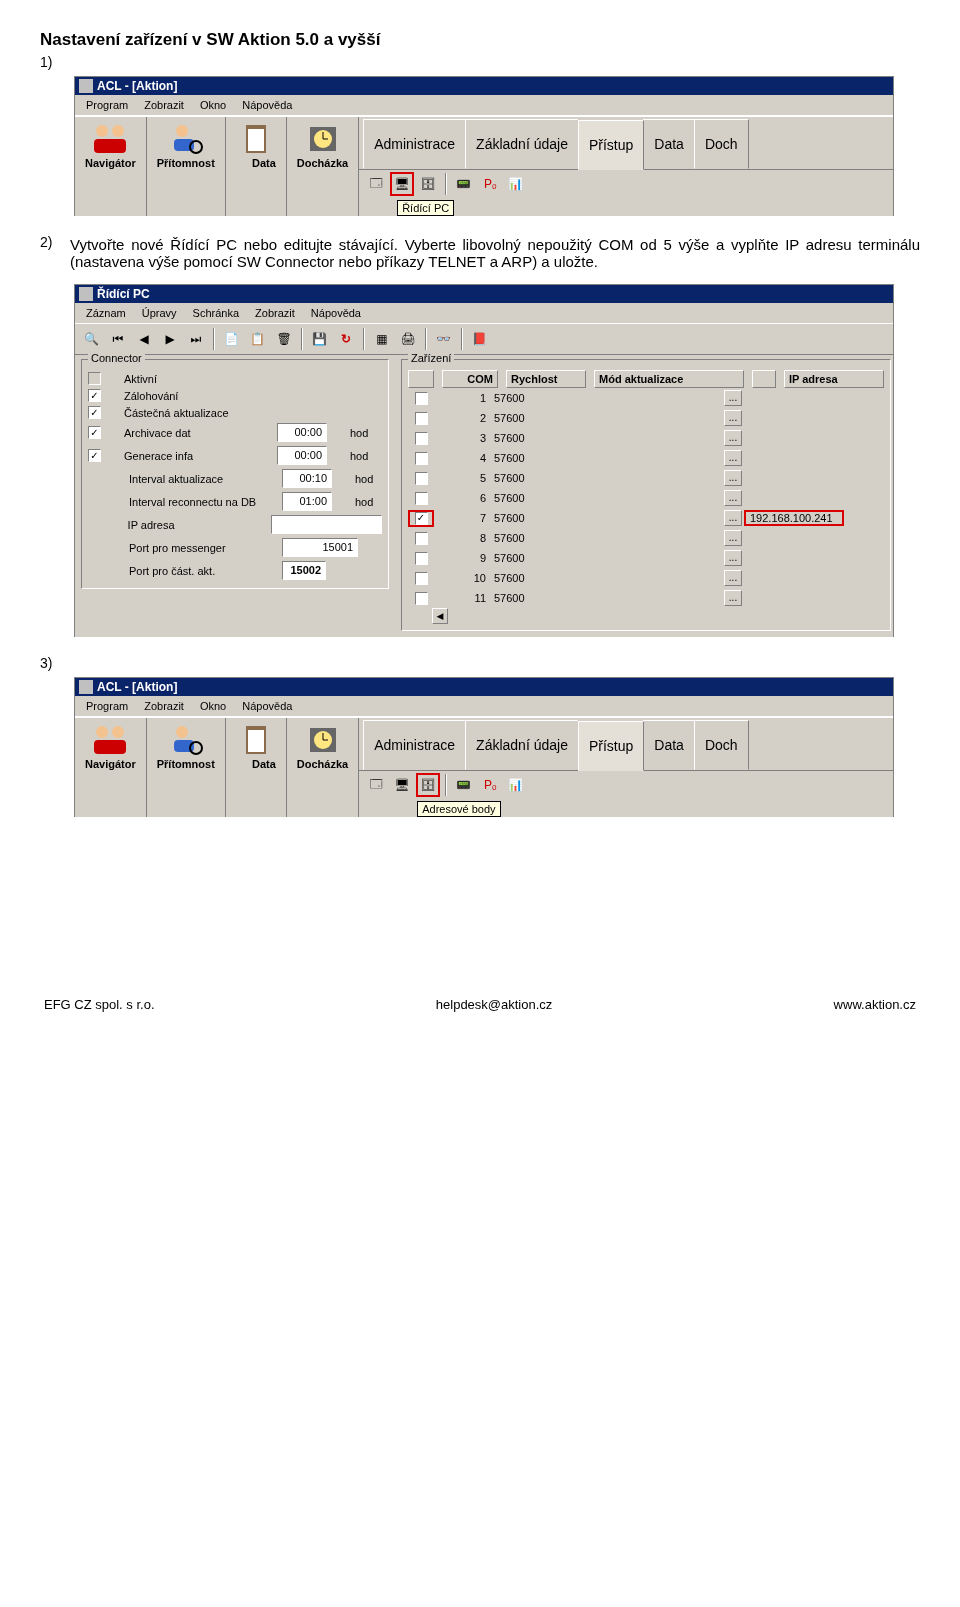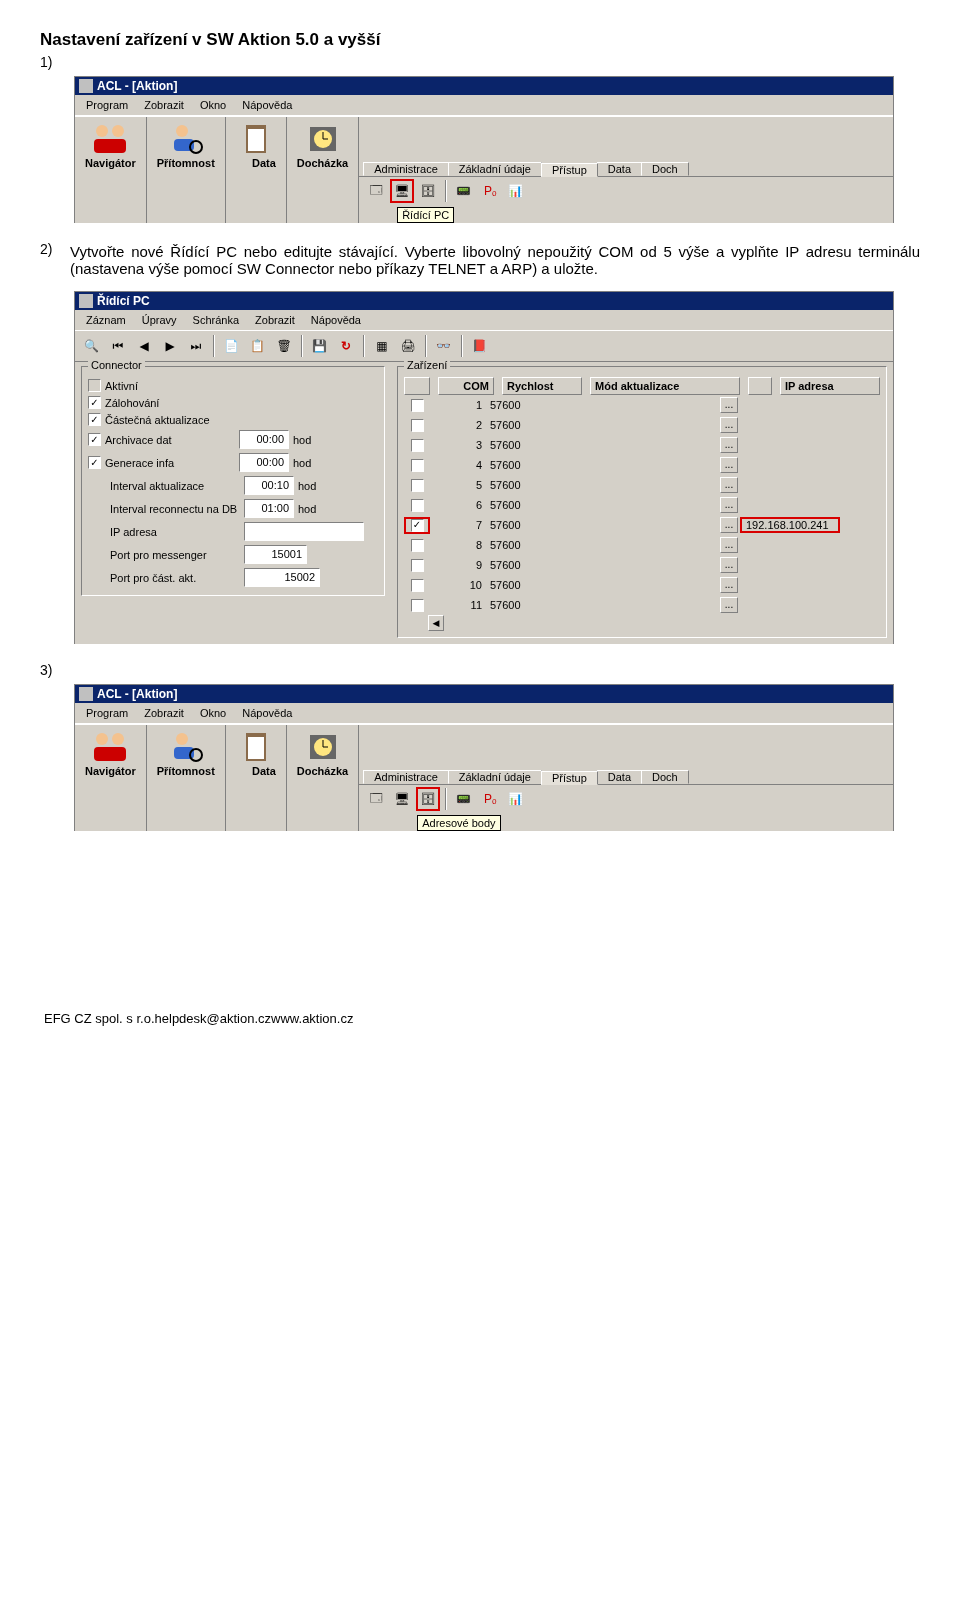--- a/index.html
+++ b/index.html
@@ -23,34 +23,34 @@
   .vsep { width: 2px; height: 22px; border-left: 1px solid #808080; border-right: 1px solid #fff; margin: 0 2px; }
 
   
   .bigbar { display: flex; border-top: 1px solid #fff; }
   .bigbtn { padding: 4px 10px; text-align: right; border-right: 1px solid #808080; }
   .bigbtn .ic { width: 40px; height: 34px; margin: 0 auto 2px auto; display: block; }
   .bigbtn .lbl { font-weight: bold; font-size: 11px; }
 
   
   .tabstrip { display: flex; padding: 2px 4px 0 4px; border-top: 1px solid #fff; }
-  .tab { padding: 0 10px; border: 1px solid; border-color: #fff #808080 #d4d0c8 #fff; background: #d4d0c8; font-size: 11px; margin-right: -1px; margin-top: 43px; }
+  .tab { padding: 16px 10px; border: 1px solid; border-color: #fff #808080 #d4d0c8 #fff; background: #d4d0c8; font-size: 14px; margin-right: -1px; }
   .tab.sel { background: #e4e0d8; border-bottom-color: #e4e0d8; position: relative; top: 1px; }
   .minibar { display: flex; gap: 4px; padding: 3px 6px; border-top: 1px solid #808080; align-items: center; }
   .tooltip { position: relative; display: inline-block; background: #ffffe1; border: 1px solid #000; padding: 1px 4px; font-size: 11px; margin-left: 38px; margin-top: 2px; }
 
   
   .formrow { display: flex; align-items: center; gap: 6px; padding: 4px 8px; }
   .txtbox { background: #fff; border: 1px solid; border-color: #808080 #fff #fff #808080; padding: 2px 4px; height: 19px; font-size: 11px; }
   .lbl11 { font-size: 11px; }
 
   .groupbox { border: 1px solid; border-color: #808080 #fff #fff #808080; margin: 4px 6px 6px 6px; padding: 10px 6px 6px 6px; position: relative; }
   .groupbox > .gtitle { position: absolute; top: -8px; left: 6px; background: #d4d0c8; padding: 0 3px; font-size: 11px; }
 
-  .checkrow { display: flex; align-items: center; gap: 4px; padding: 2px 0; font-size: 11px; }
+  .checkrow { display: flex; align-items: center; gap: 23px; padding: 2px 0; font-size: 11px; }
   .chk { width: 13px; height: 13px; background: #fff; border: 1px solid; border-color: #808080 #fff #fff #808080; display: inline-flex; align-items: center; justify-content: center; font-size: 10px; line-height: 1; }
   .chk.disabled { background: #d4d0c8; }
 
   .dialog-body { display: flex; }
   .leftcol { width: 320px; }
   .rightcol { flex: 1; }
 
   .grid { font-size: 11px; }
   .grid .hdr { display: flex; font-weight: bold; gap: 8px; }
   .grid .hdr .c { border: 1px solid; border-color: #fff #808080 #808080 #fff; padding: 2px 4px; }
@@ -61,21 +61,21 @@
   .c-rych { width: 80px; text-align: left; padding-right: 10px; }
   .c-mod { width: 150px; }
   .c-dots { width: 24px; }
   .dotsbtn { width: 18px; height: 16px; border: 1px solid; border-color: #fff #808080 #808080 #fff; background: #d4d0c8; font-size: 10px; text-align: center; line-height: 14px; }
   .c-ip { width: 100px; padding-left: 6px; }
   .redbox { border: 2px solid #d80000; }
 
   .hscroll { display: flex; align-items: center; padding: 0 0 0 24px; }
   .sbtn { width: 16px; height: 16px; border: 1px solid; border-color: #fff #808080 #808080 #fff; background: #d4d0c8; font-size: 9px; text-align: center; line-height: 14px; }
 
-  .footer { display: flex; font-size: 13px; margin-top: 180px; padding: 0 4px; }
+  .footer { display: flex; justify-content: space-between; font-size: 13px; margin-top: 180px; padding: 0 4px; }
 
   .svgicon { display: block; }
 </style>
 </head>
 <body>
 
 <h2>Nastavení zařízení v SW Aktion 5.0 a vyšší</h2>
 <div class="num-para">
   <div class="num">1)</div>
 </div>
@@ -228,26 +228,26 @@
             <span>hod</span>
           </div>
         <div class="checkrow">
             <span style="width:18px;"></span>
             <span style="width:130px;">IP adresa</span>
             <div class="txtbox" style="width:120px;"></div>
           </div>
         <div class="checkrow">
             <span style="width:18px;"></span>
             <span style="width:130px;">Port pro messenger</span>
-            <div class="txtbox" style="width:63px; text-align:right;">15001</div>
+            <div class="txtbox" style="width:76px; text-align:right;">15001</div>
           </div>
         <div class="checkrow">
             <span style="width:18px;"></span>
             <span style="width:130px;">Port pro část. akt.</span>
-            <div class="txtbox" style="width:76px; text-align:right;">15002</div>
+            <div class="txtbox" style="width:44px; text-align:right;font-weight:bold;">15002</div>
           </div>
       </div>
     </div>
     <div class="rightcol">
       <div class="groupbox">
         <span class="gtitle">Zařízení</span>
         <div class="grid">
           <div class="hdr">
             <div class="c c-chk"></div>
             <div class="c c-com">COM</div>

